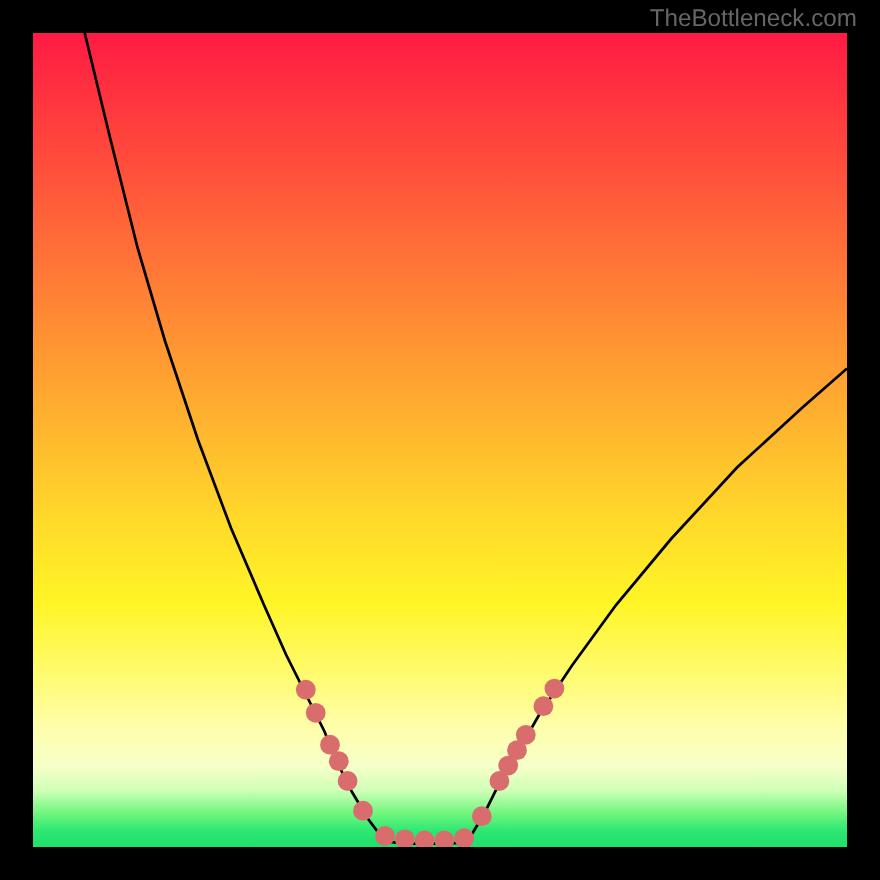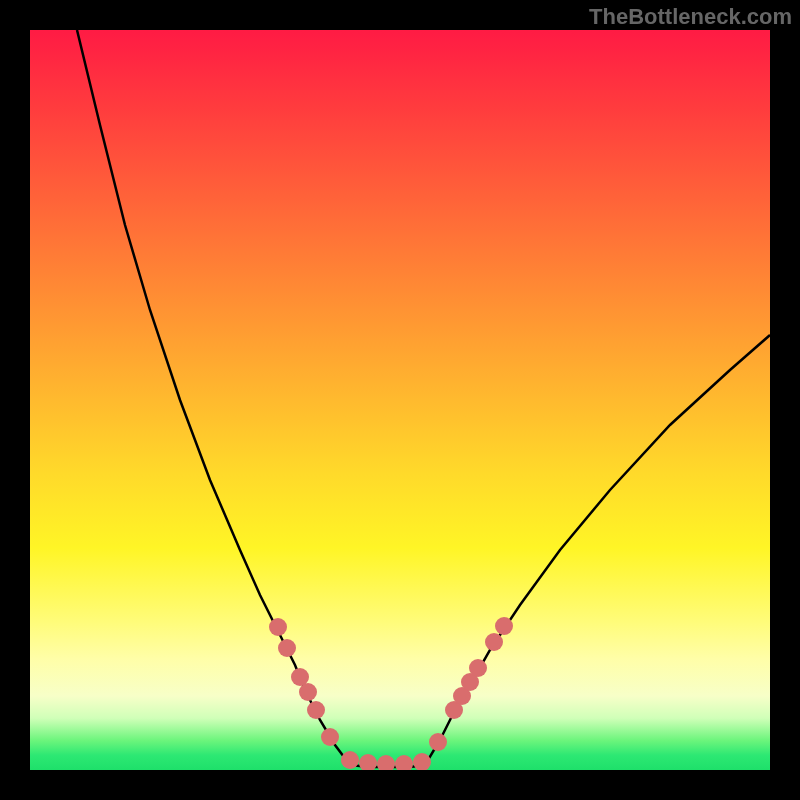--- a/index.html
+++ b/index.html
@@ -1,18 +1,18 @@
 <!DOCTYPE html>
 <html><head>
 <meta charset="utf-8">
 <style>
 *{margin:0;padding:0;box-sizing:border-box}
 body{background:#fff;font-family:Arial,Helvetica,sans-serif}
 .wrap{position:relative;width:800px;height:800px;background:#000}
-.attribution{position:absolute;top:4px;right:8px;color:#666;font-size:22px;font-weight:700;z-index:10;letter-spacing:0}
+.attribution{position:absolute;top:4px;right:21px;color:#666;font-size:22px;font-weight:400;z-index:10;letter-spacing:0}
 .plot-area{position:absolute;top:30px;left:30px;width:740px;height:740px;background:linear-gradient(to bottom,
   #ff1b44 0%,
   #ff3a3e 10%,
   #ff5a3a 20%,
   #ff7a36 30%,
   #ff9a32 40%,
   #ffba2e 50%,
   #ffda2a 60%,
   #fff526 70%,
   #fffc7a 80%,

